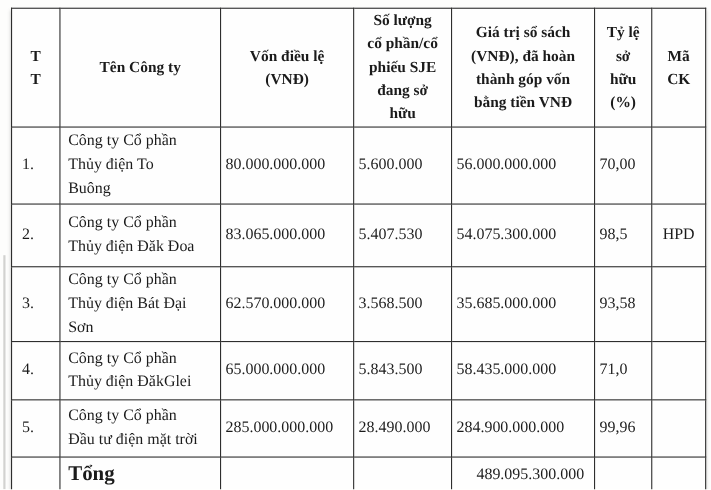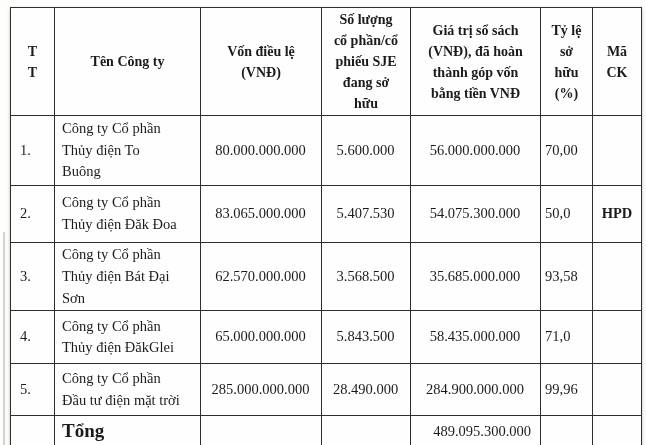--- a/index.html
+++ b/index.html
@@ -67,31 +67,30 @@
   tr.r-total { height: 25px; }
   td.c-tt {
     text-align: left;
     padding-left: 9px;
   }
   td.c-name {
     text-align: left;
     padding-left: 7px;
   }
   td.c-num {
-    text-align: center;
+    text-align: left;
     padding-right: 5px;
     white-space: nowrap;
   }
   td.c-own {
     padding-right: 6px;
     white-space: nowrap;
   }
   td.c-ticker {
     text-align: center;
-    font-weight: bold;
   }
   td.c-total-label {
     text-align: left;
     padding-left: 7px;
     font-weight: bold;
     font-size: 19px;
   }
   td.c-total-num {
     text-align: right;
     padding-right: 9px;
@@ -153,21 +152,21 @@
       <td class="c-ticker"></td>
     </tr>
 
     <tr class="r2">
       <td class="c-tt">2.</td>
       <td class="c-name">Công ty Cổ phần
 Thủy điện Đăk Đoa</td>
       <td class="c-num">83.065.000.000</td>
       <td class="c-num">5.407.530</td>
       <td class="c-num">54.075.300.000</td>
-      <td class="c-own">50,0</td>
+      <td class="c-own">98,5</td>
       <td class="c-ticker">HPD</td>
     </tr>
 
     <tr class="r3">
       <td class="c-tt">3.</td>
       <td class="c-name">Công ty Cổ phần
 Thủy điện Bát Đại
 Sơn</td>
       <td class="c-num">62.570.000.000</td>
       <td class="c-num">3.568.500</td>

